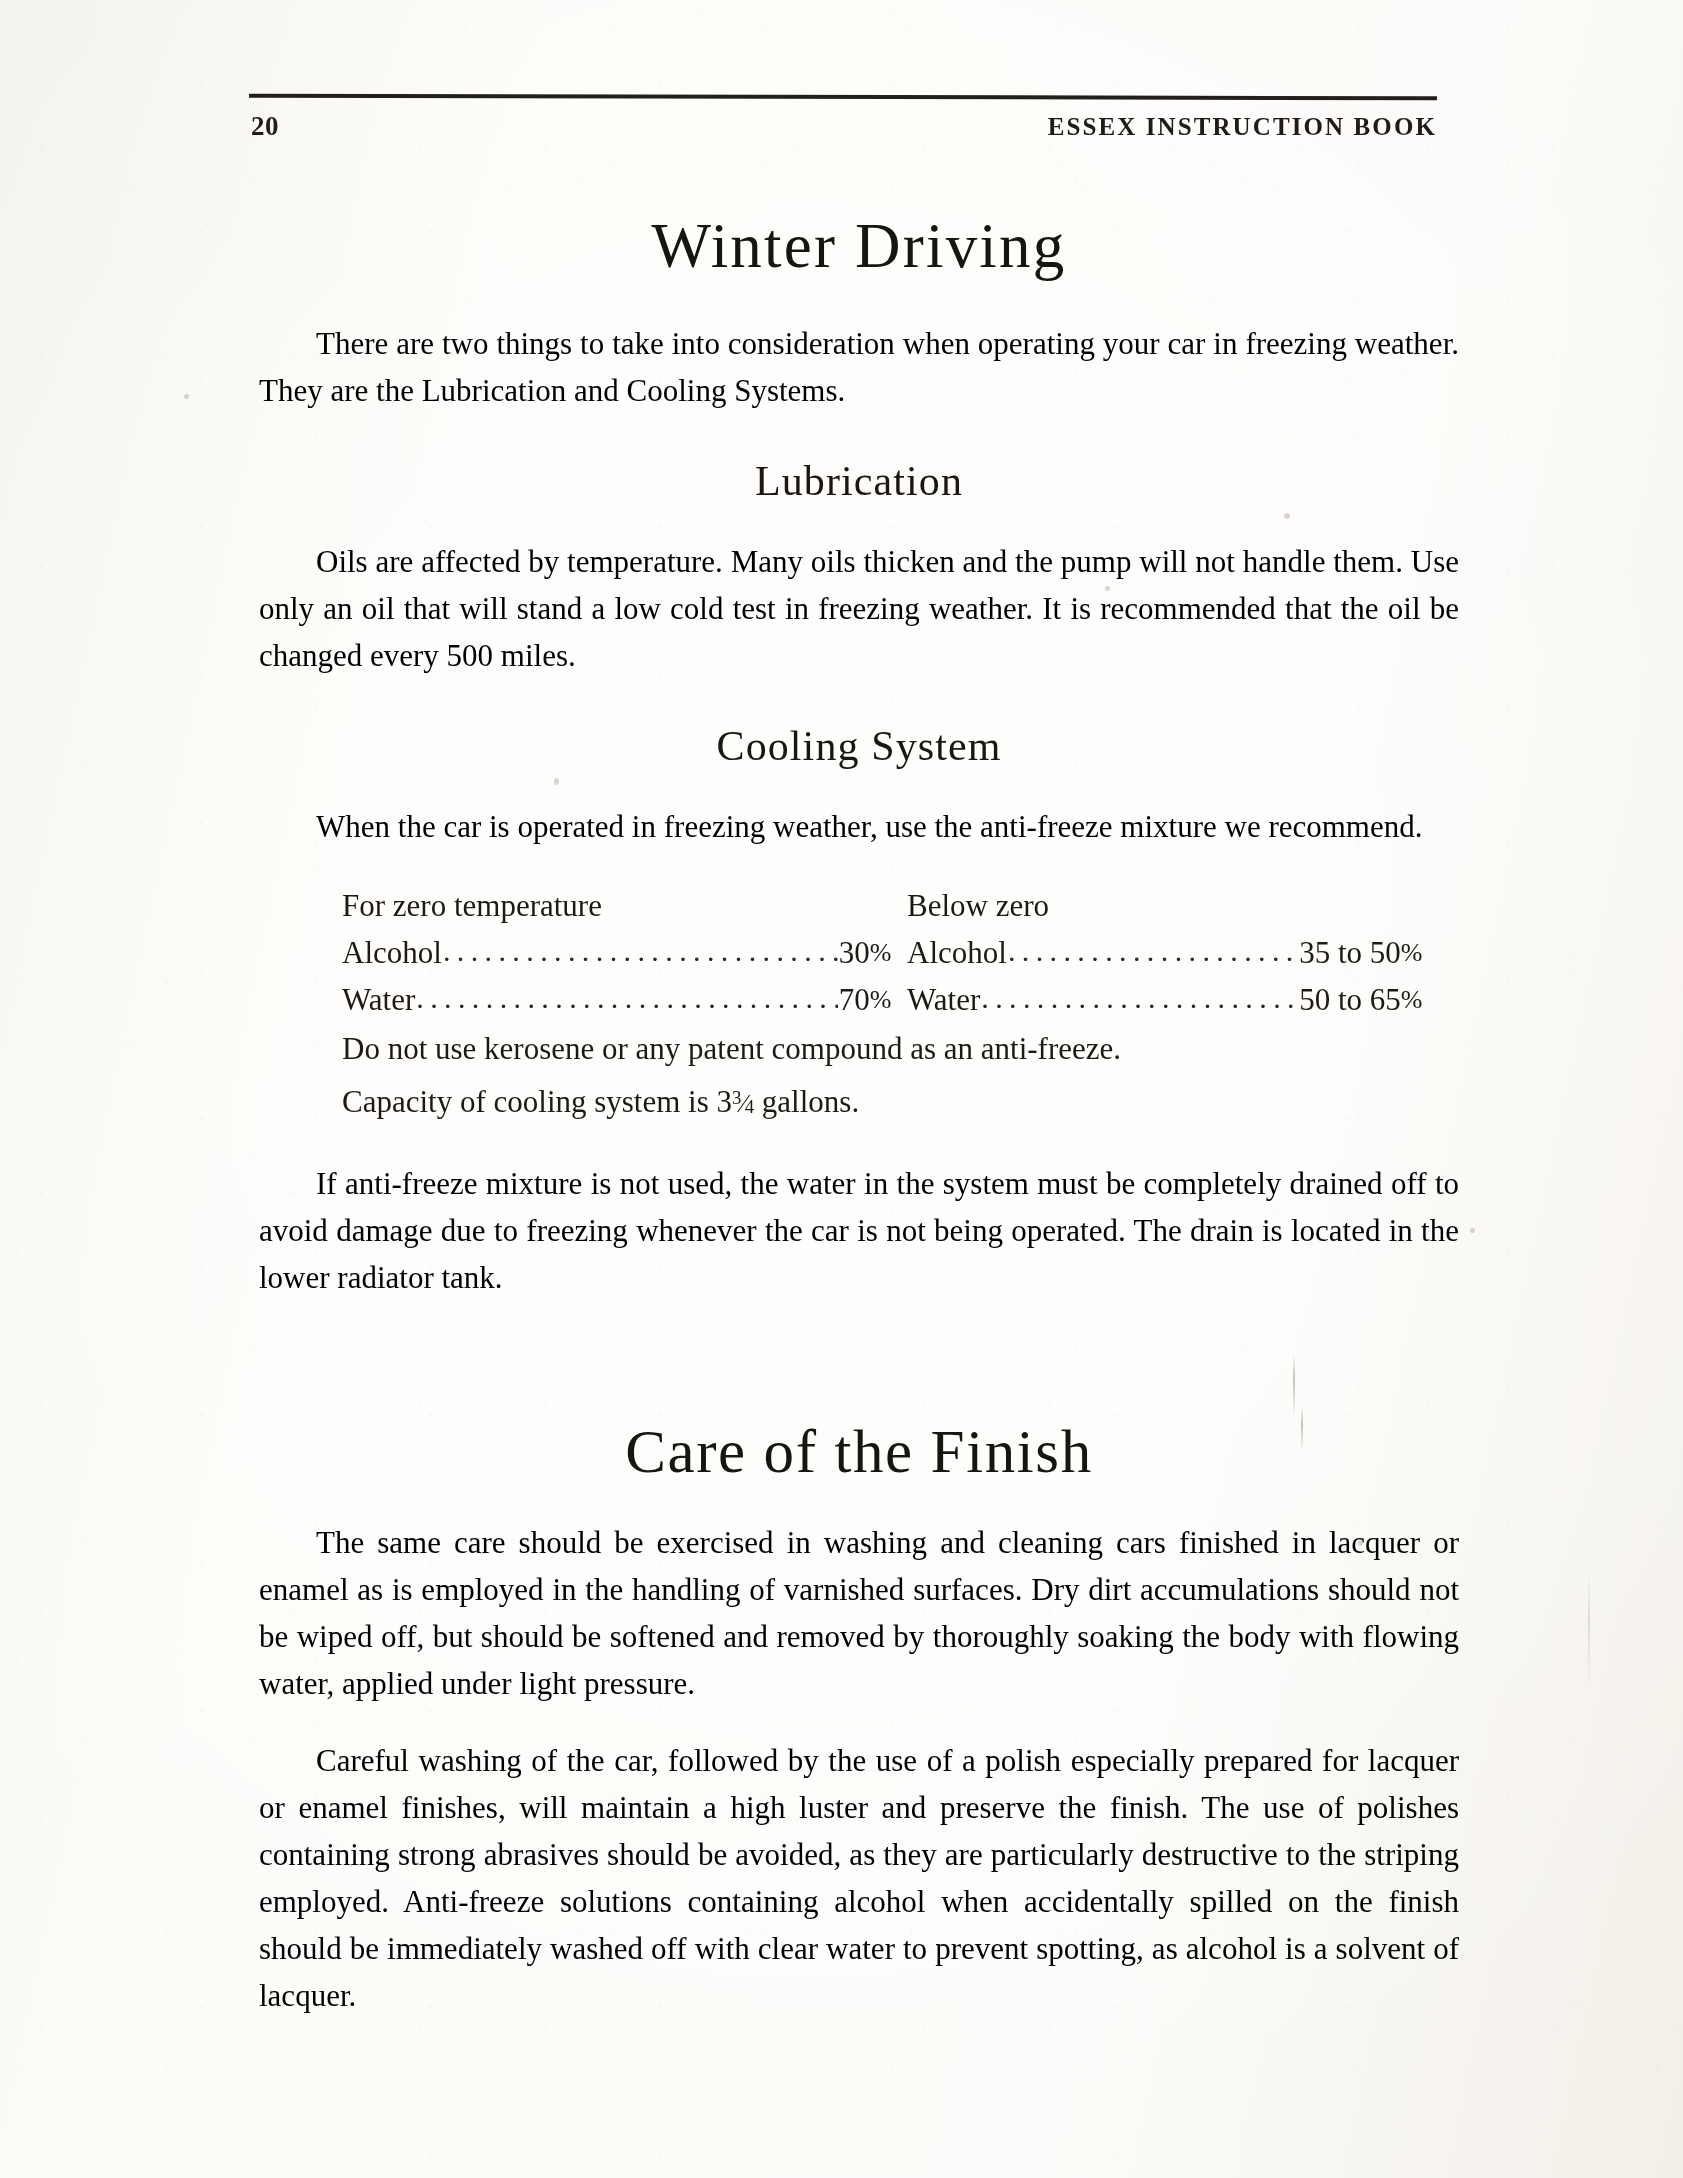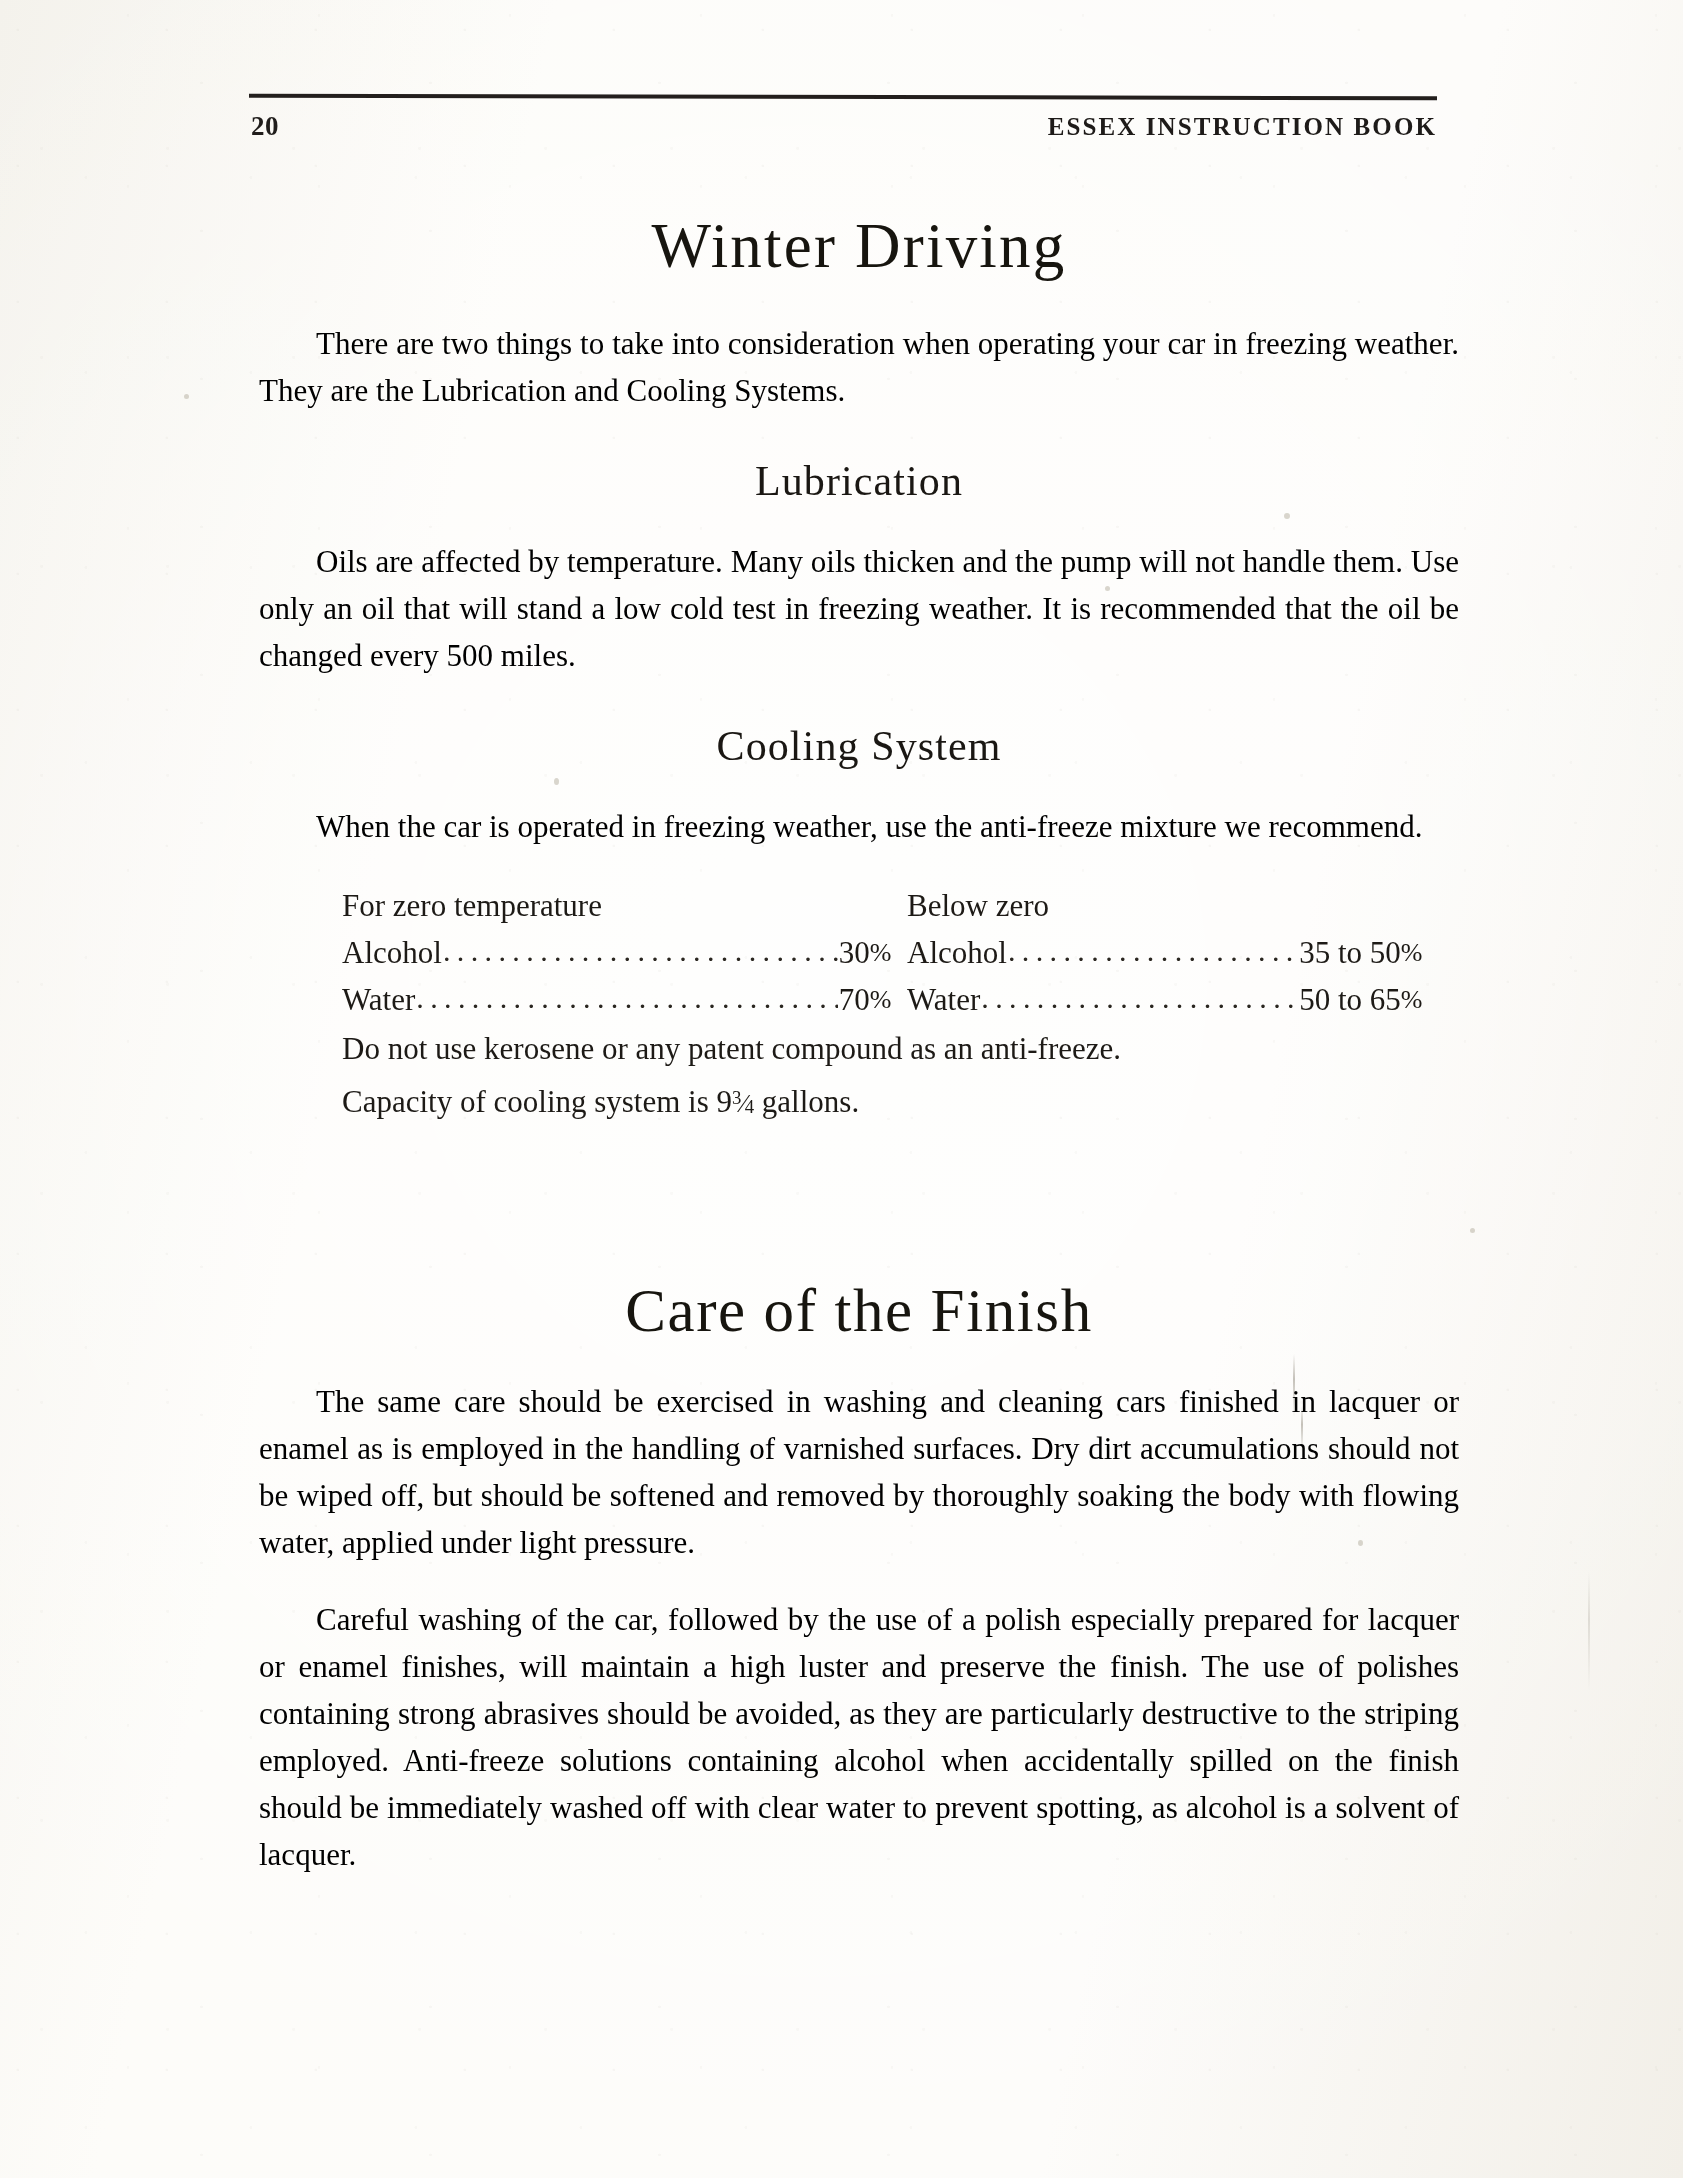--- a/index.html
+++ b/index.html
@@ -287,25 +287,26 @@
 
           <div class="mix-row">
             <span class="mix-label">Water</span>
             <span class="mix-leader"></span>
             <span class="mix-value"><span>50 to 65</span><span class="pct">%</span></span>
           </div>
 
         </div>
 
         <div class="mix-note">Do not use kerosene or any patent compound as an anti-freeze.</div>
-        <div class="mix-note"><span>Capacity of cooling system is 9</span><span class="frac"><sup>3</sup><span class="fracslash">⁄</span><sub>4</sub></span><span> gallons.</span></div>
+        <div class="mix-note"><span>Capacity of cooling system is 3</span><span class="frac"><sup>3</sup><span class="fracslash">⁄</span><sub>4</sub></span><span> gallons.</span></div>
       </div>
 
       <div class="sp-para"></div>
 
+      <p class="para">If anti-freeze mixture is not used, the water in the system must be completely drained off to avoid damage due to freezing whenever the car is not being operated.  The drain is located in the lower radiator tank.</p>
 
       <div class="sp-big"></div>
 
       <h2 class="major-title">Care of the Finish</h2>
 
       <div class="sp-sec-sm"></div>
 
       <p class="para">The same care should be exercised in washing and cleaning cars finished in lacquer or enamel as is employed in the handling of varnished surfaces.  Dry dirt accumulations should not be wiped off, but should be softened and removed by thoroughly soaking the body with flowing water, applied under light pressure.</p>
 
       <div class="sp-para"></div>

